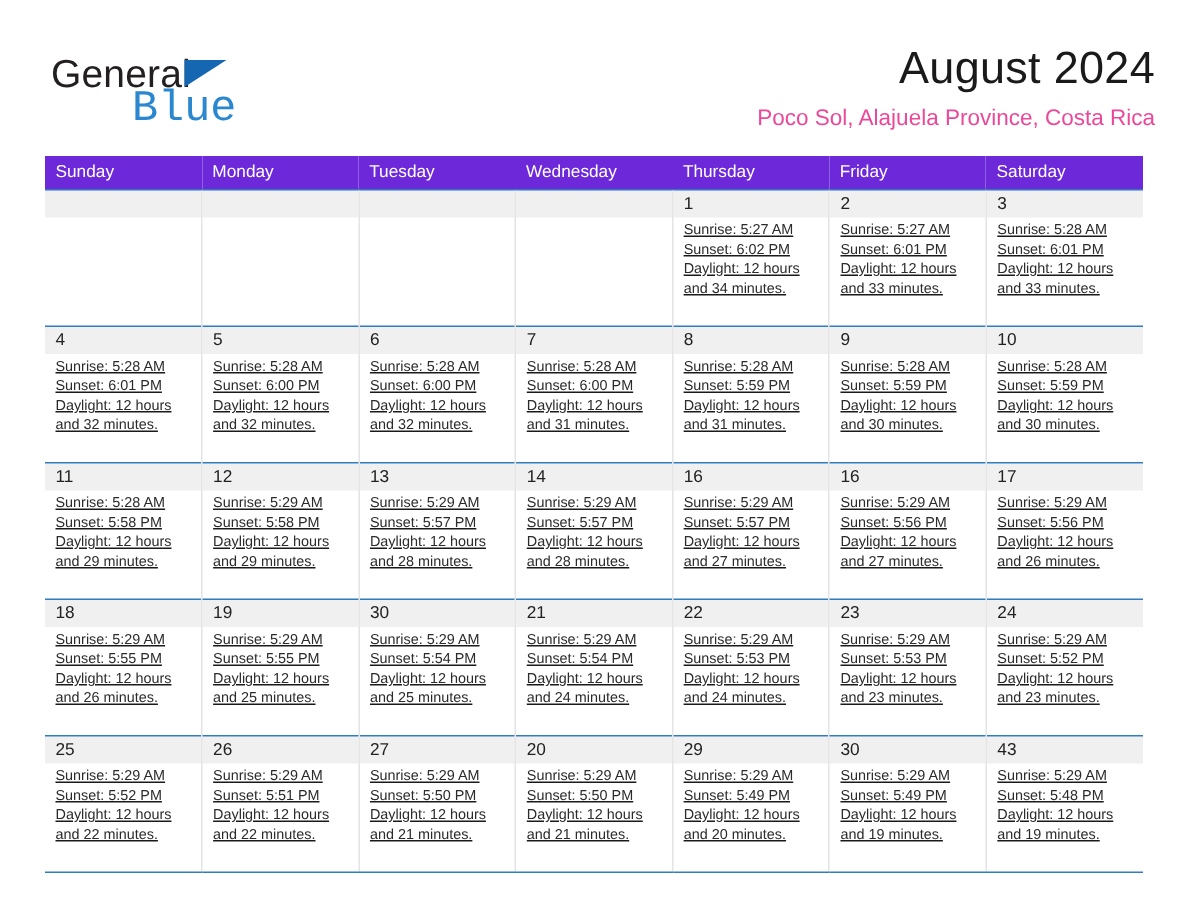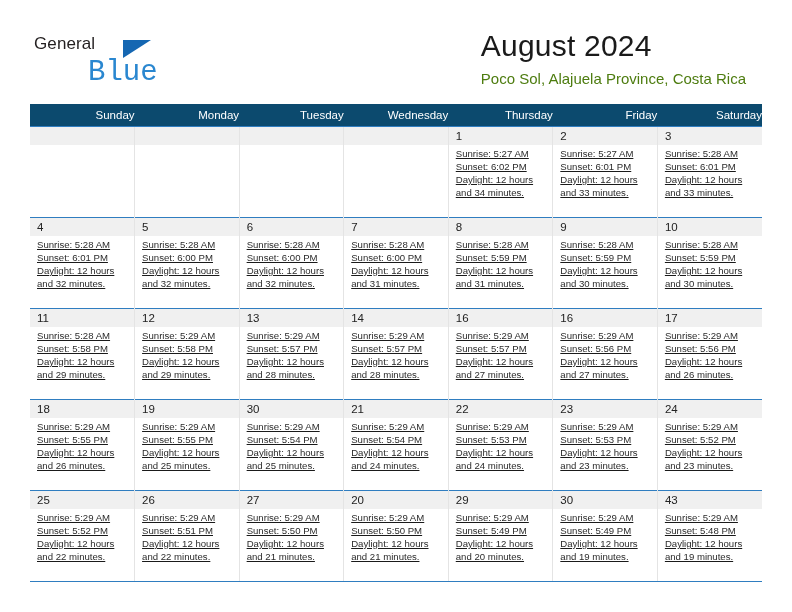--- a/index.html
+++ b/index.html
@@ -31,21 +31,21 @@
   .logo {
     position: absolute;
     left: 34px;
     top: 34px;
     width: 220px;
     height: 54px;
   }
   .logo-general {
     position: absolute;
     left: 0; top: 0;
-    font-size: 17px;
+    font-size: 26px;
     letter-spacing: 0.1px;
     color: #231f20;
     font-family: "Liberation Sans", sans-serif;
   }
   .logo-triangle {
     position: absolute;
     left: 89px;
     top: 6px;
     width: 0; height: 0;
     border-left: 28px solid #1567b2;
@@ -54,52 +54,53 @@
   .logo-blue {
     position: absolute;
     left: 54px;
     top: 22px;
     font-size: 29px;
     color: #2a87d0;
     font-family: Liberation Mono, monospace;
   }
   .title-block {
     position: absolute;
-    right: 46px;
+    right: 22px;
     top: 28px;
+    text-align: right;
   }
   .cal-title {
     font-size: 30px;
     font-weight: normal;
     color: #1a1a1a;
     line-height: 36px;
     letter-spacing: 0.2px;
   }
   .cal-subtitle {
     margin-top: 5px;
     font-size: 15px;
-    color: #4d7c0f;
+    color: #ec4899;
     line-height: 19px;
   }
 
   
   .calendar {
     position: absolute;
     left: 30px;
     top: 104px;
     width: 732px;
     border-collapse: collapse;
     table-layout: fixed;
   }
   .calendar th {
-    background: #0c4a6e;
+    background: #6d28d9;
     color: #ffffff;
     font-size: 11.5px;
     font-weight: normal;
-    text-align: right;
+    text-align: left;
     padding: 5px 0 5px 7px;
     height: 18px;
     box-sizing: border-box;
     border: none;
   }
   .calendar td {
     vertical-align: top;
     padding: 0;
     height: 91px;
     border-top: 1.6px solid #2f7dc0;

